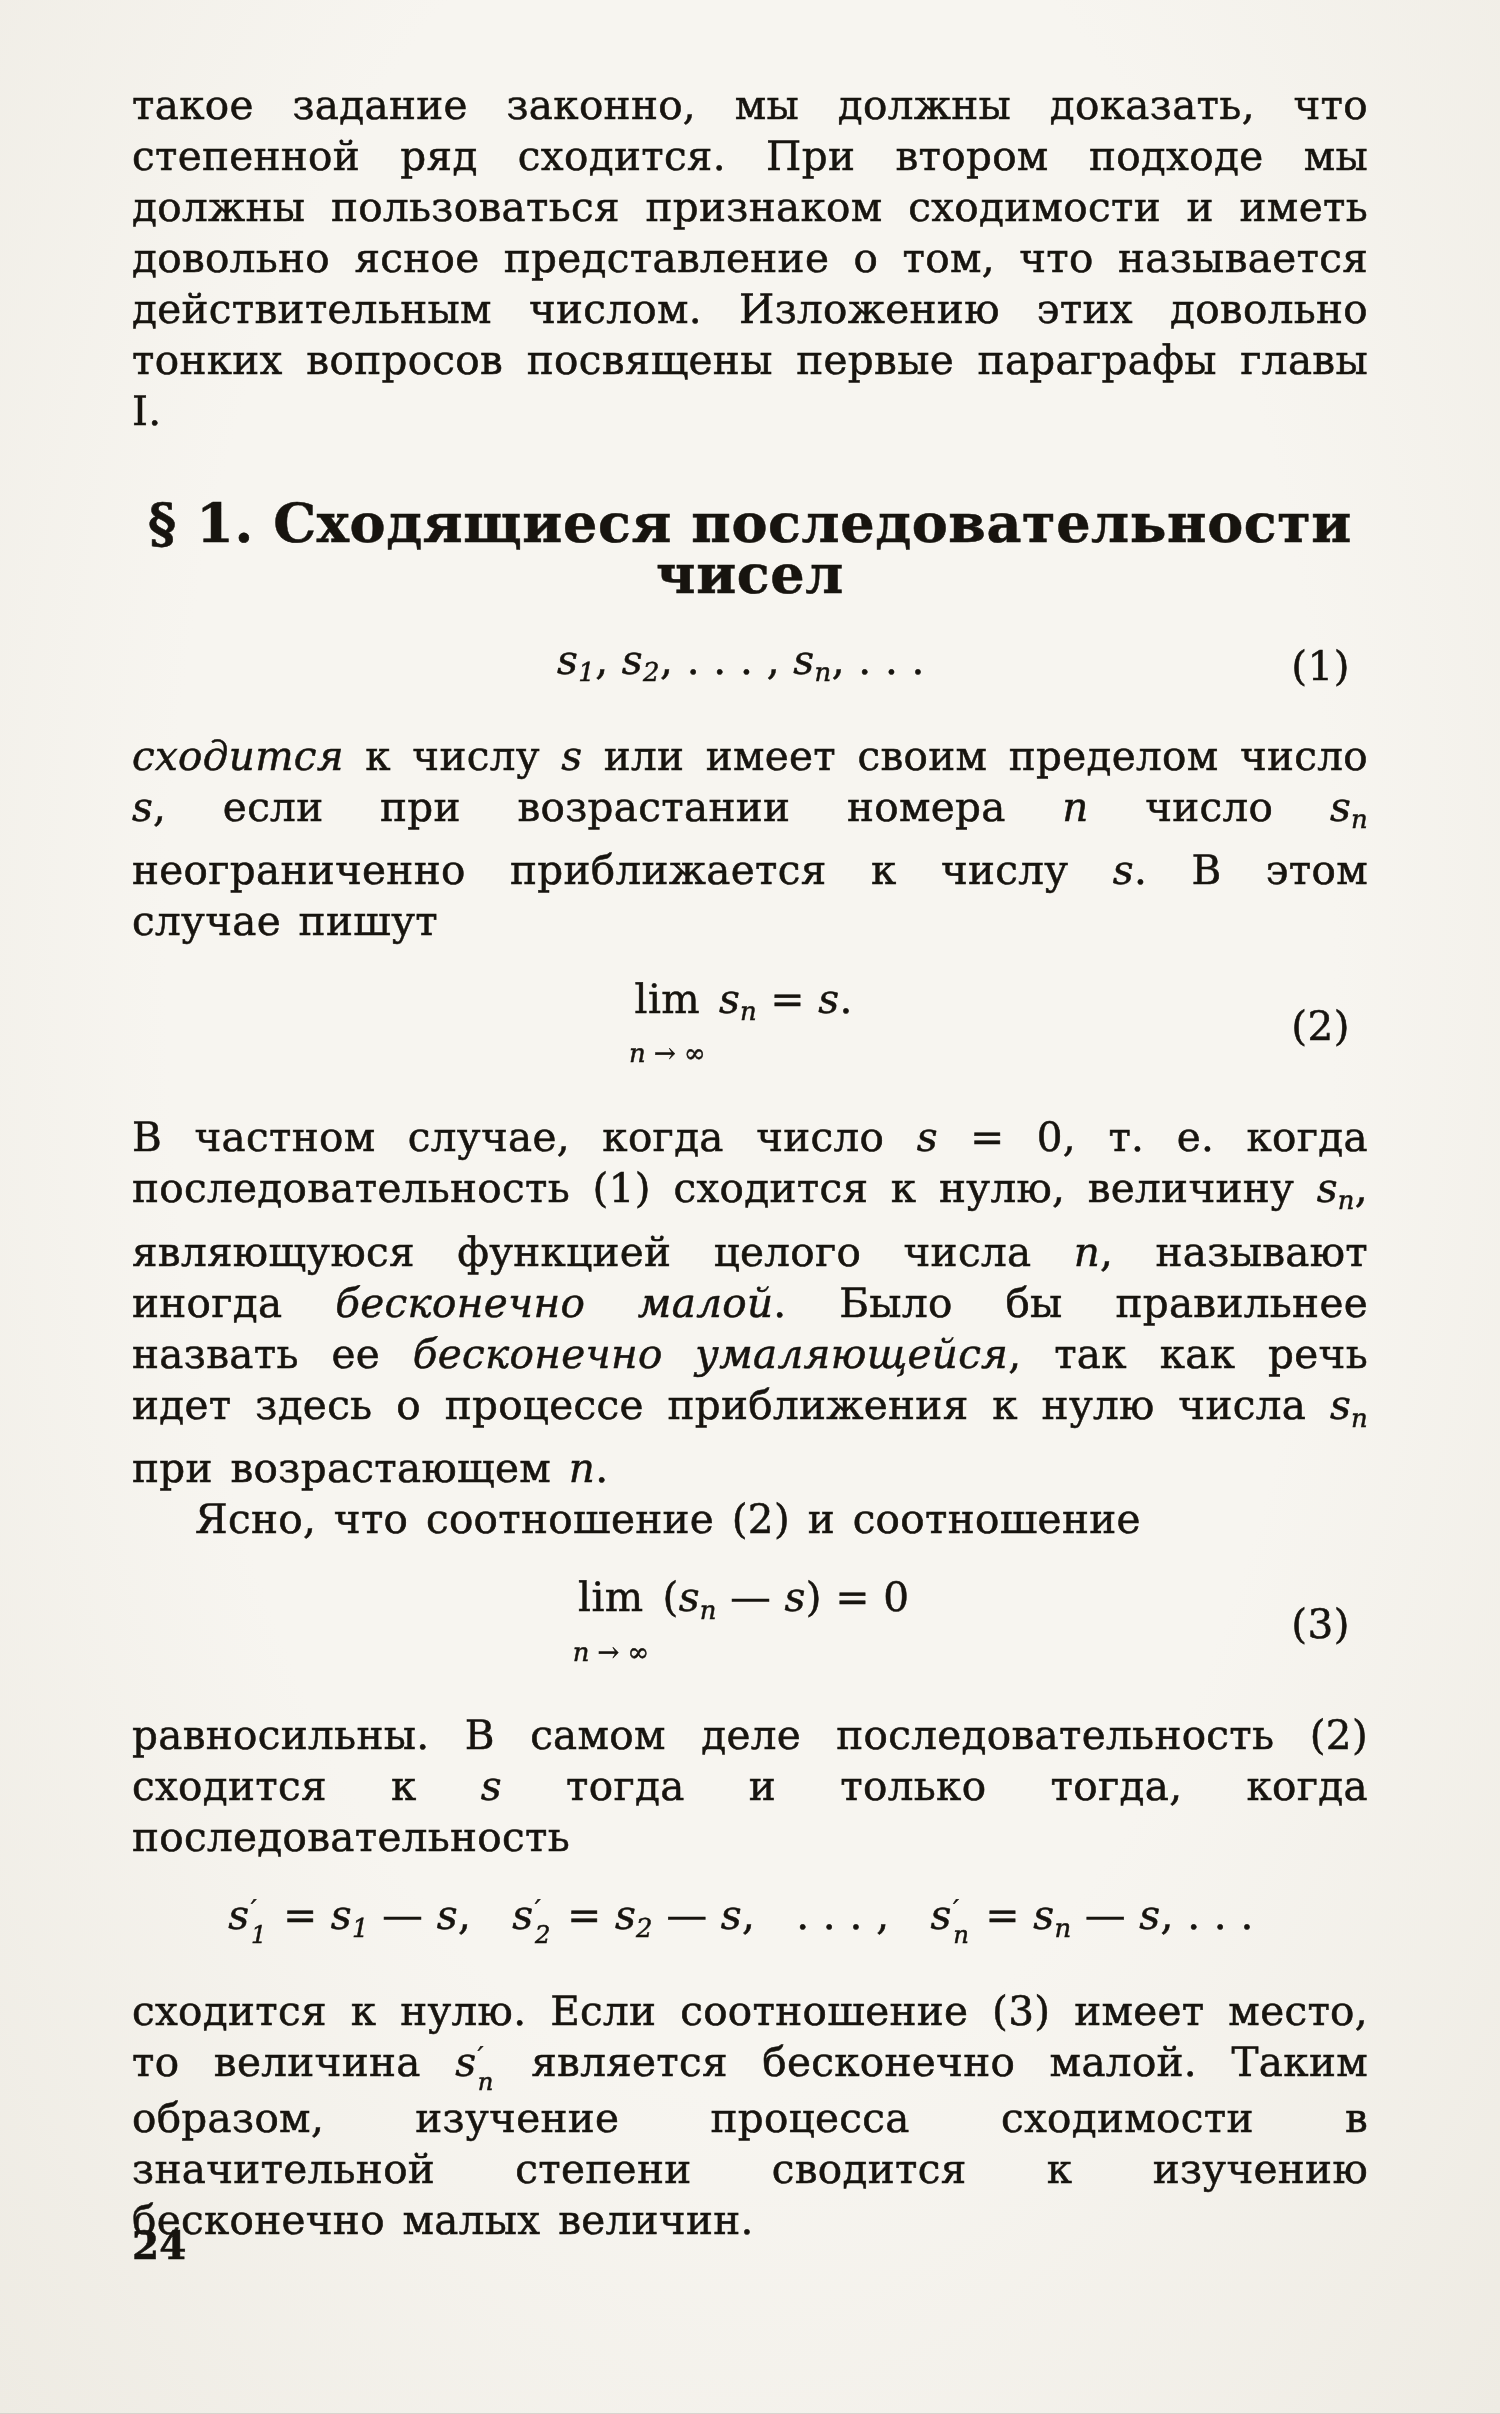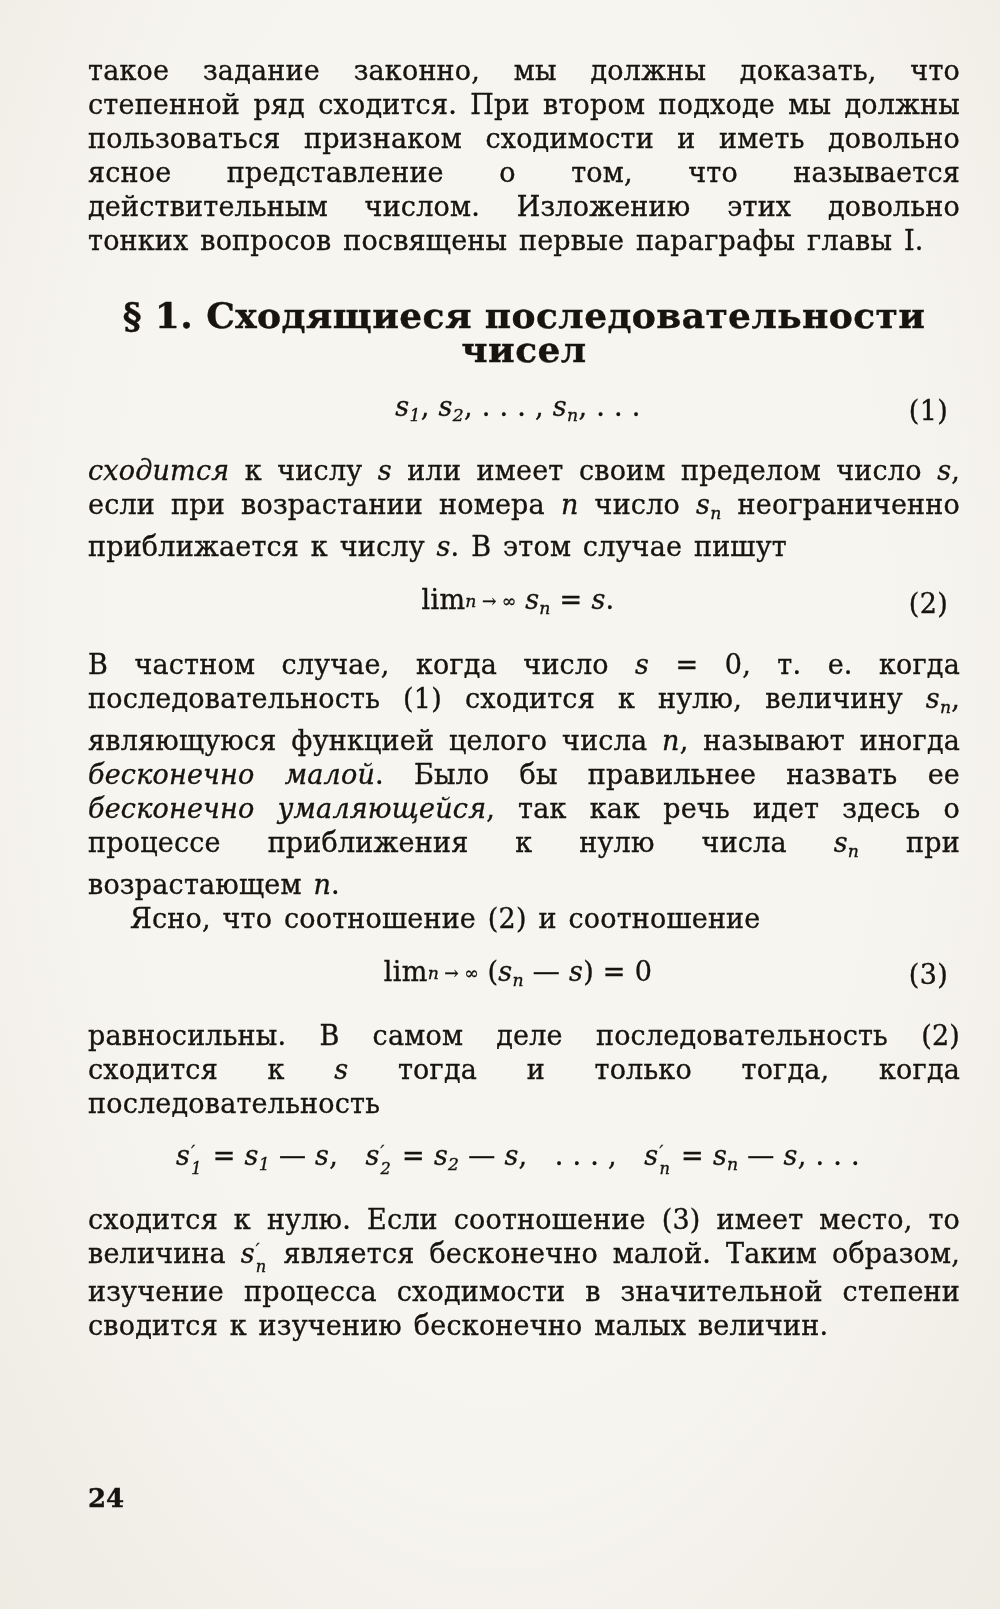--- a/index.html
+++ b/index.html
@@ -7,21 +7,21 @@
     padding: 0;
     background: #cfccc5;
   }
   .page {
     width: 1000px;
     height: 1609px;
     box-sizing: border-box;
     position: relative;
     overflow: hidden;
     background: radial-gradient(ellipse at 50% 40%, var(--paper, #f7f5f0) 55%, #eeebe3 100%);
-    padding: 54px 40px 0 88px;
+    padding: 54px 88px 0 88px;
     color: var(--ink, #17140f);
     font-family: "DejaVu Serif", "Liberation Serif", serif;
     font-size: 27px;
     line-height: 34px;
     -webkit-text-stroke: 0.35px;
   }
   p.para {
     margin: 0;
     text-align: justify;
     word-spacing: 3px;
@@ -56,20 +56,21 @@
     align-items: flex-start;
     font-size: 60%;
     line-height: 1.05;
     vertical-align: 8px;
     font-style: italic;
     margin-left: 1px;
     margin-right: 2px;
   }
   .limwrap {
     display: inline-flex;
+    flex-direction: column;
     align-items: center;
   }
   .limunder {
     font-size: 64%;
     font-style: italic;
     margin-top: 2px;
     letter-spacing: 0;
   }
   .pagenum {
     position: absolute;

